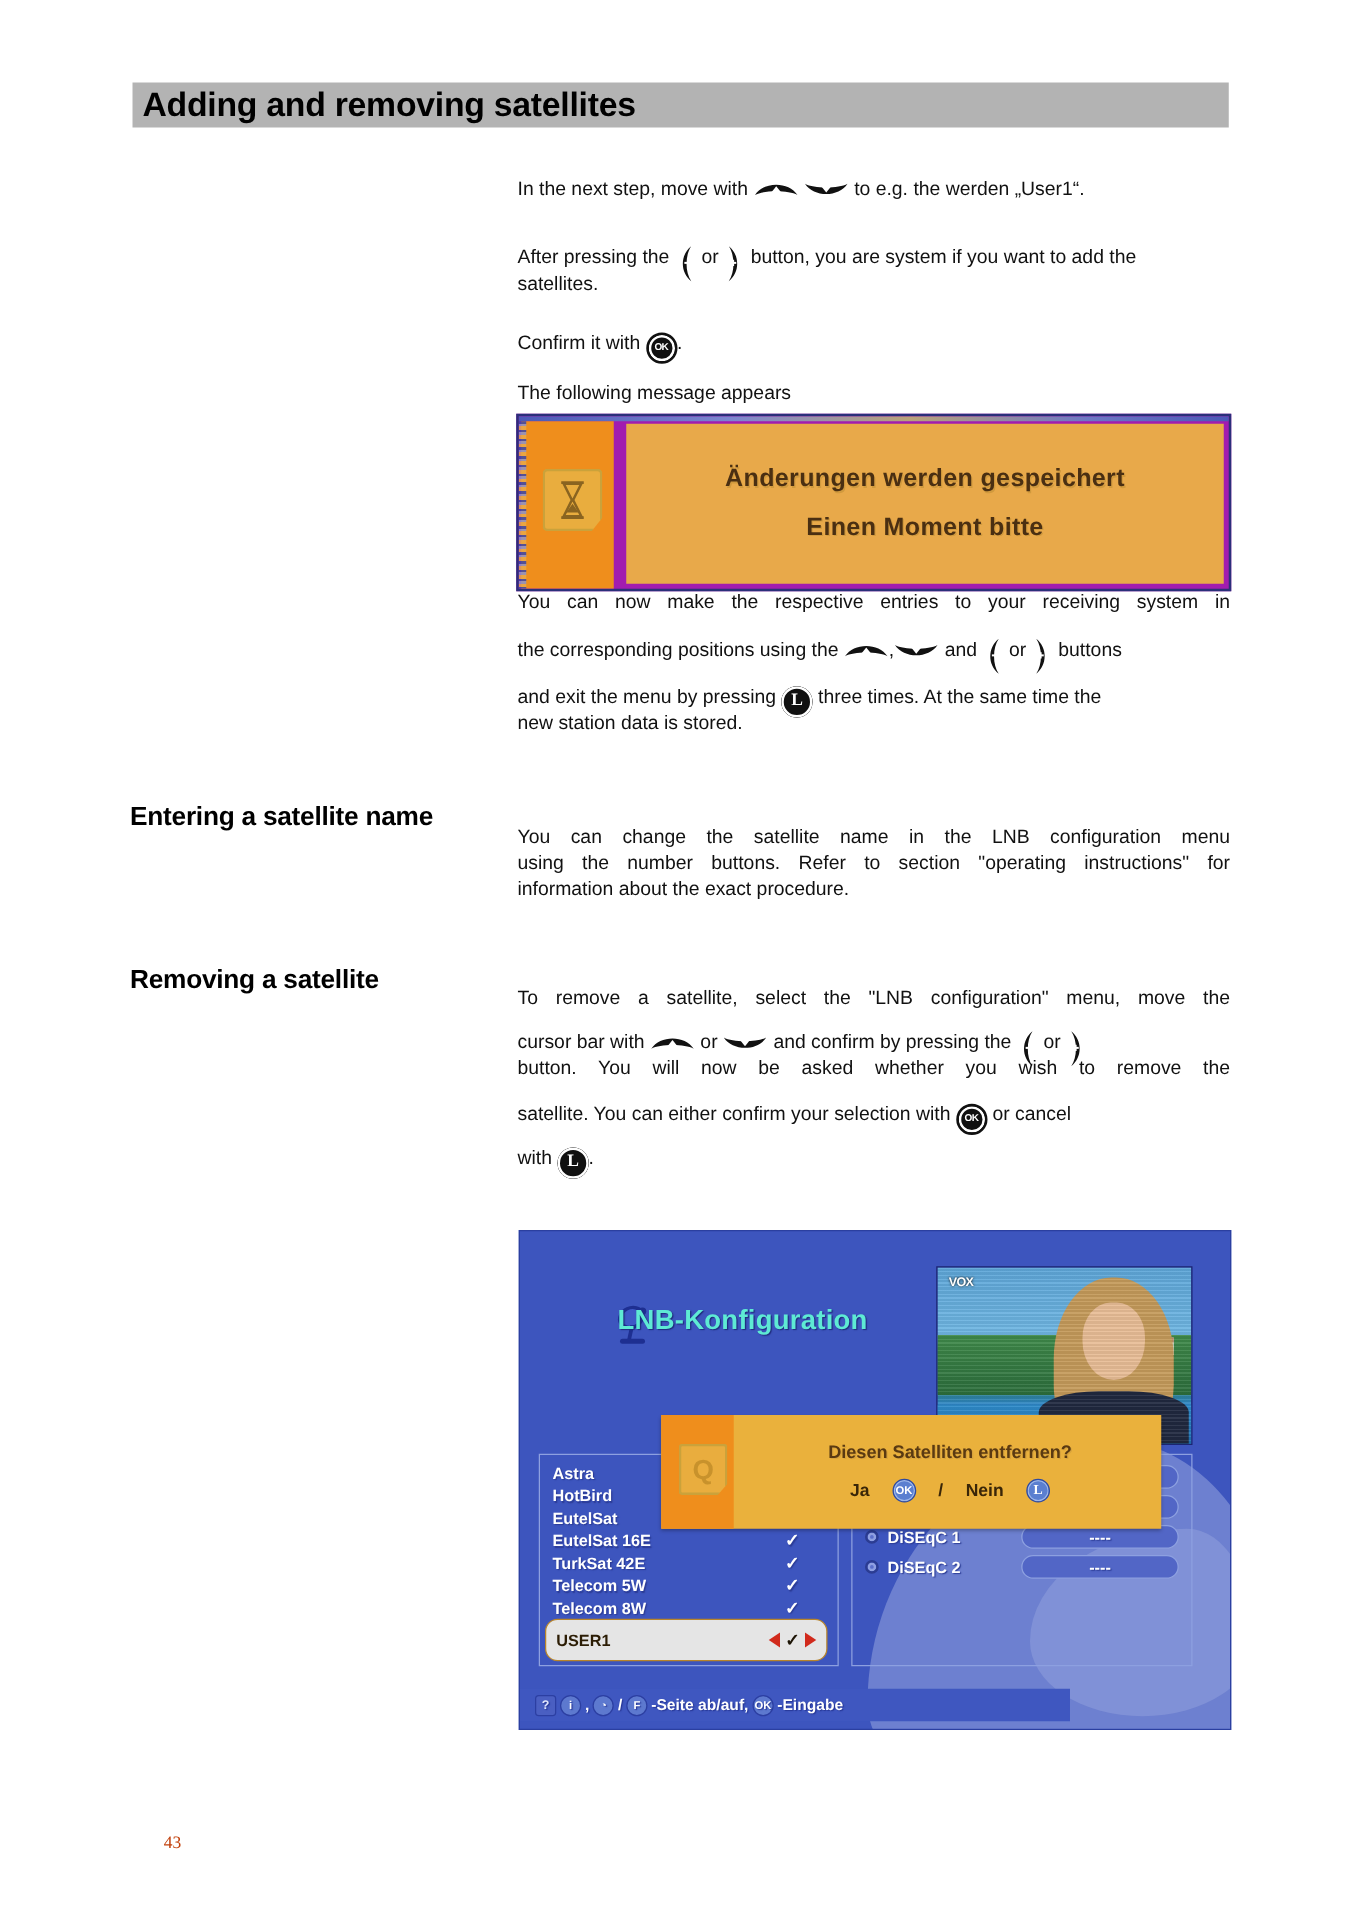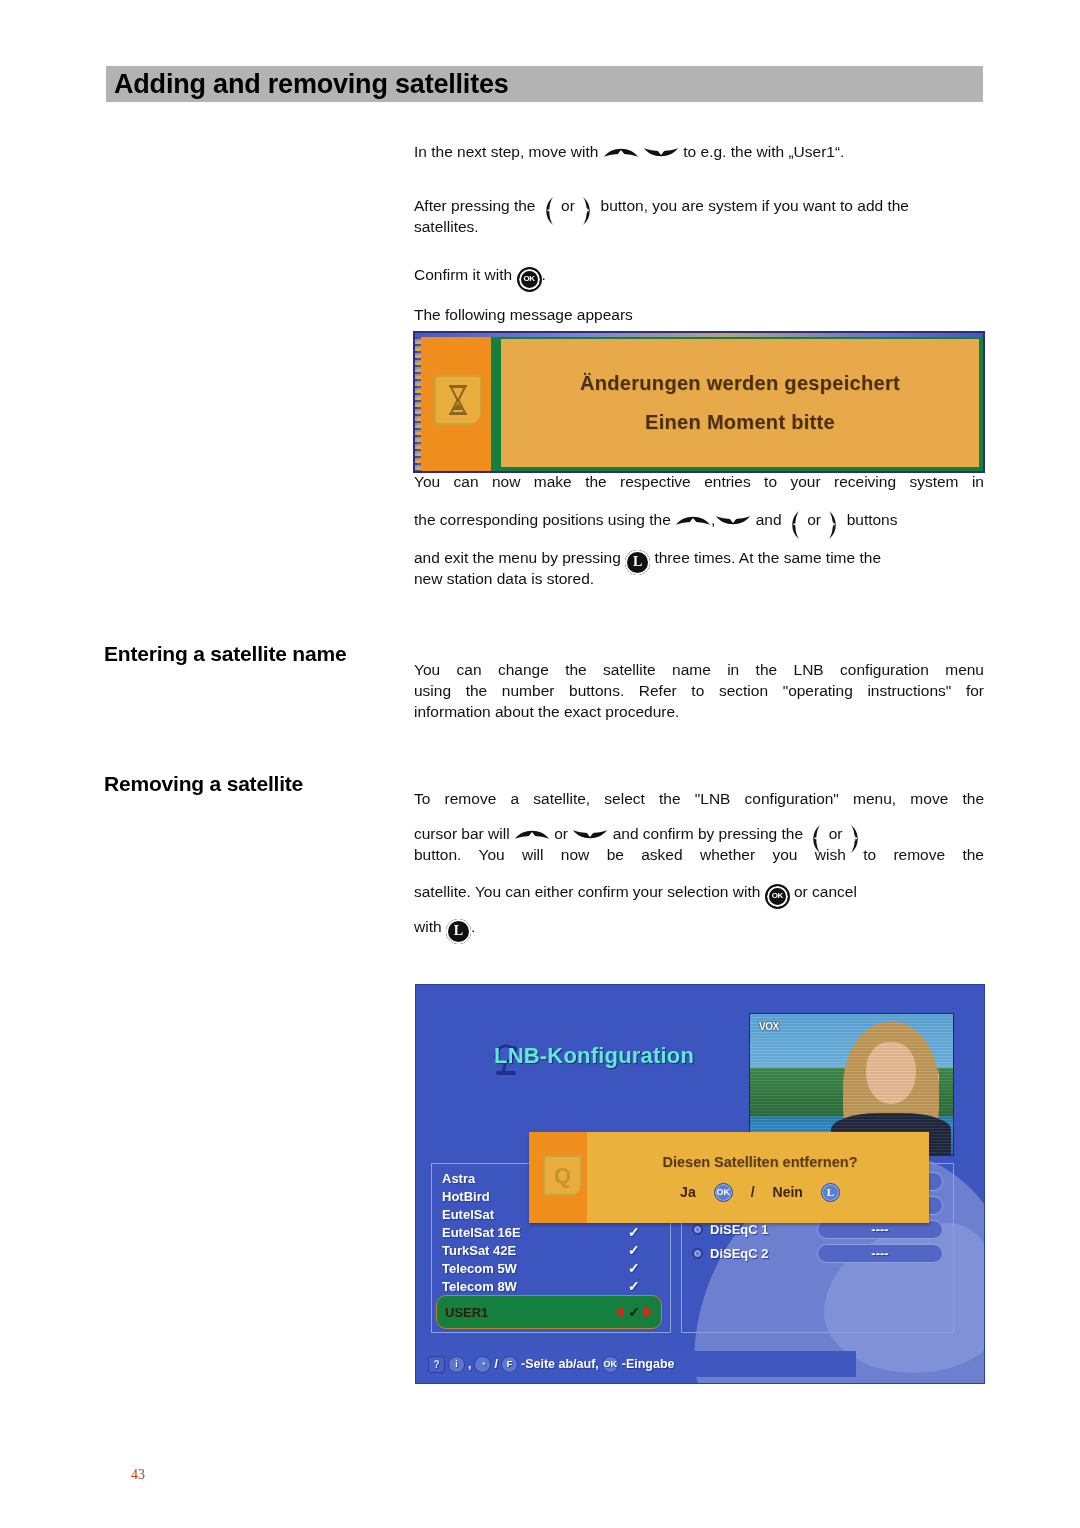--- a/index.html
+++ b/index.html
@@ -67,21 +67,21 @@
     box-shadow:inset 0 0 0 2px #fff, inset 0 0 0 3px #111;
     display:inline-flex; align-items:center; justify-content:center;
     color:#fff; font-size:14px; font-weight:bold;
     font-family:"Liberation Serif", serif;
   }
 
   
   .shot-save{
     position:absolute; left:413px; top:331px; width:572px; height:142px;
     border:2px solid #2b2f7a;
-    background:#15803d;
+    background:#a21caf;
     overflow:hidden;
   }
   .shot-save .topline{
     position:absolute; left:0; top:0; width:100%; height:4px;
     background:linear-gradient(90deg,#4b58b6 0%,#7d86cf 30%,#b9a27a 55%,#6e78c4 80%,#4b58b6 100%);
   }
   .shot-save .leftband{
     position:absolute; left:2px; top:4px; width:74px; bottom:0;
     background:#ef8e1c;
   }
@@ -200,21 +200,21 @@
   }
   .sat-row{
     height:18px; display:flex; align-items:center;
     color:#ffffff; font-size:13px; font-weight:bold;
     text-shadow:1px 1px 1px #2a3a94;
   }
   .sat-row .name{ flex:1; }
   .sat-row .tick{ width:36px; color:#ffffff; font-size:14px; font-weight:bold; }
 
   .sat-row.selected{
-    background:#15803d;
+    background:#e5e5e5;
     border-radius:10px;
     color:#2c1d05; text-shadow:none;
     padding:16px 8px; margin-left:-6px; margin-right:2px;
     height:20px;
     border:1px solid #b9852a;
   }
   .sat-row.selected .name{ font-size:13px; }
   .sel-arrows{ display:flex; align-items:center; gap:4px; }
   .tri-l{ width:0;height:0;border-top:6px solid transparent;border-bottom:6px solid transparent;border-right:9px solid #d12a1c; }
   .tri-r{ width:0;height:0;border-top:6px solid transparent;border-bottom:6px solid transparent;border-left:9px solid #d12a1c; }
@@ -323,21 +323,21 @@
           <path d="M1 13 C8 2 28 2 35 13 C28 9 8 9 1 13 Z" fill="#111"></path>
           <path d="M14 11 L18 6 L22 11 Z" fill="#fff"></path>
         </svg>
     </span>
     <span class="rc rc-rock">
       <svg width="36" height="17" viewBox="0 0 36 17">
           <path d="M1 4 C8 15 28 15 35 4 C28 8 8 8 1 4 Z" fill="#111"></path>
           <path d="M14 6 L18 11 L22 6 Z" fill="#fff"></path>
         </svg>
     </span>
-    <span>to e.g. the with „User1“.</span>
+    <span>to e.g. the werden „User1“.</span>
   </p>
 </div>
 
 <div class="text-col" style="top:196px;">
   <p class="para">
     <span>After pressing the</span>
     <span class="rc rc-petal">
       <svg width="15" height="30" viewBox="0 0 15 30">
           <path d="M12 1 C3 8 3 22 12 29 C7 22 7 8 12 1 Z" fill="#111"></path>
           <rect x="6.5" y="13.5" width="5" height="1.6" fill="#fff"></rect>
@@ -430,21 +430,21 @@
 <div class="text-col" style="top:660px;">
   <p class="para just-line">You can change the satellite name in the LNB configuration menu</p>
   <p class="para just-line">using the number buttons. Refer to section "operating instructions" for</p>
   <p class="para">information about the exact procedure.</p>
 </div>
 
 <h2 class="sec-head" style="top:755px;">Removing a satellite</h2>
 <div class="text-col" style="top:789px;">
   <p class="para just-line">To remove a satellite, select the "LNB configuration" menu, move the</p>
   <p class="para" style="margin-top:14px;">
-    <span>cursor bar will</span>
+    <span>cursor bar with</span>
     <span class="rc rc-rock">
       <svg width="36" height="17" viewBox="0 0 36 17">
           <path d="M1 13 C8 2 28 2 35 13 C28 9 8 9 1 13 Z" fill="#111"></path>
           <path d="M14 11 L18 6 L22 11 Z" fill="#fff"></path>
         </svg>
     </span>
     <span>or</span>
     <span class="rc rc-rock">
       <svg width="36" height="17" viewBox="0 0 36 17">
           <path d="M1 4 C8 15 28 15 35 4 C28 8 8 8 1 4 Z" fill="#111"></path>

